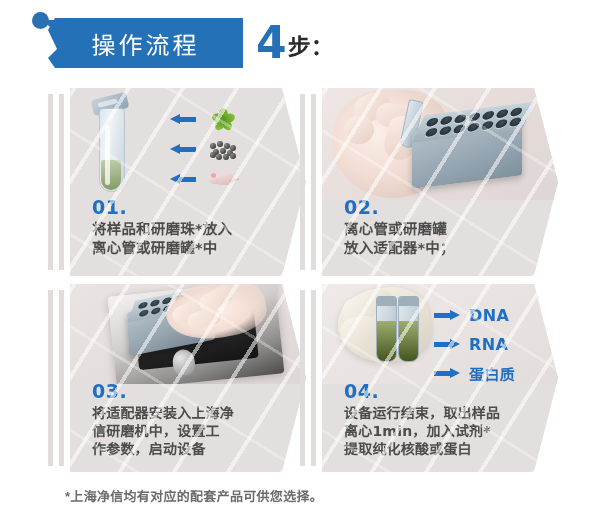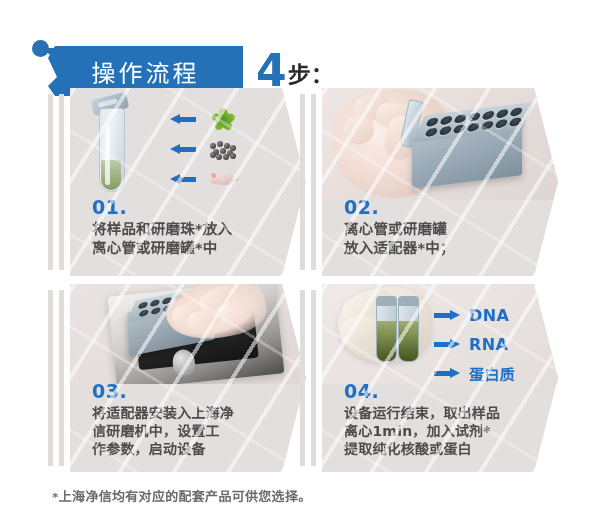--- a/index.html
+++ b/index.html
@@ -8,21 +8,21 @@
     width:600px;height:526px;
     background:#ffffff;
     font-family:"Liberation Sans","DejaVu Sans",sans-serif;
     overflow:hidden;
     position:relative;
     -webkit-font-smoothing:antialiased;
   }
   .page{position:relative;width:600px;height:526px;overflow:hidden;background:#fff;}
 
   
-  .header{position:absolute;left:0;top:0;width:600px;height:88px;margin-top:28px;}
+  .header{position:absolute;left:0;top:0;width:600px;height:88px;}
 
   .banner-wrap{position:absolute;left:48px;top:18px;width:195px;height:50px;}
   .banner-dot{
     position:absolute;left:-16px;top:-6px;width:17px;height:17px;border-radius:50%;
     background:#2a71b4;
   }
   .banner-shape{
     position:absolute;left:0;top:0;width:195px;height:50px;
     background:#2471b8;
     clip-path:polygon(7px 0, 195px 0, 195px 50px, 7px 50px, 0 40px, 9px 31px, 0 12px);
@@ -231,23 +231,23 @@
   .t4 .cp{position:absolute;left:0;top:0;width:100%;height:9px;background:#9eafba;}
 
   .labels{position:absolute;left:112px;top:22px;width:118px;}
   .lbl-row{display:flex;align-items:center;gap:9px;margin-bottom:11px;height:18px;}
   .lbl-txt{color:#1f6fc4;font-size:16px;font-weight:bold;letter-spacing:.4px;
     font-family:"DejaVu Sans","Liberation Sans",sans-serif;white-space:nowrap;}
   .lbl-txt.cn{font-size:15px;}
 
   
   .footnote{
-    position:absolute;left:52px;top:486px;
+    position:absolute;left:65px;top:486px;
     color:#6b6b6b;font-size:13px;font-weight:bold;letter-spacing:.3px;
-    font-family:Liberation Serif, serif;white-space:nowrap;
+    font-family:Liberation Sans, sans-serif;white-space:nowrap;
   }
 </style>
 </head>
 <body>
 
 <div class="page">
 
   <div class="header">
 
     <div class="banner-wrap">

